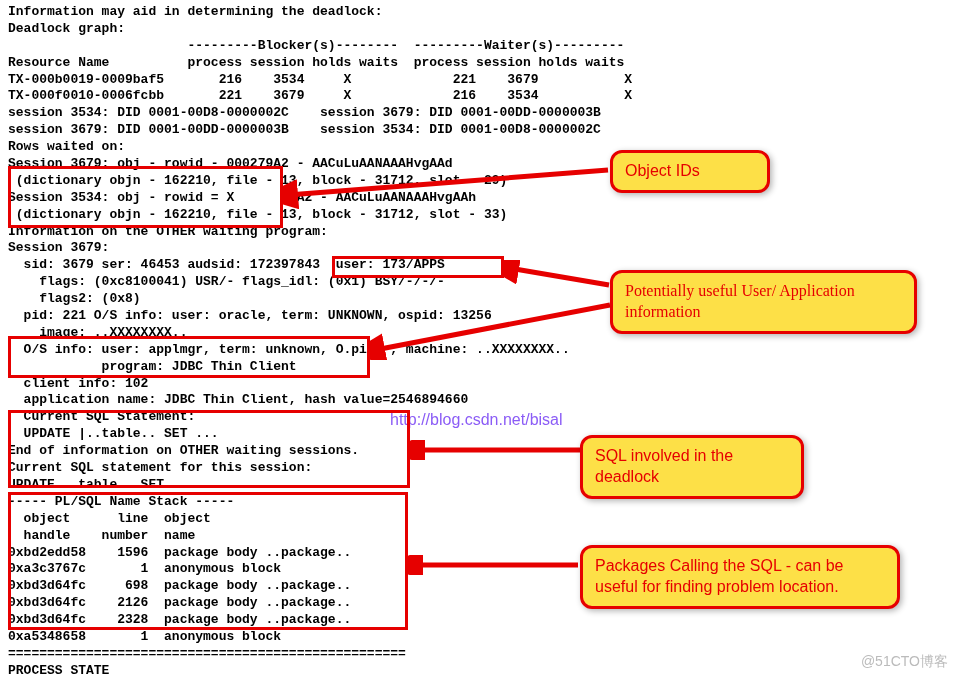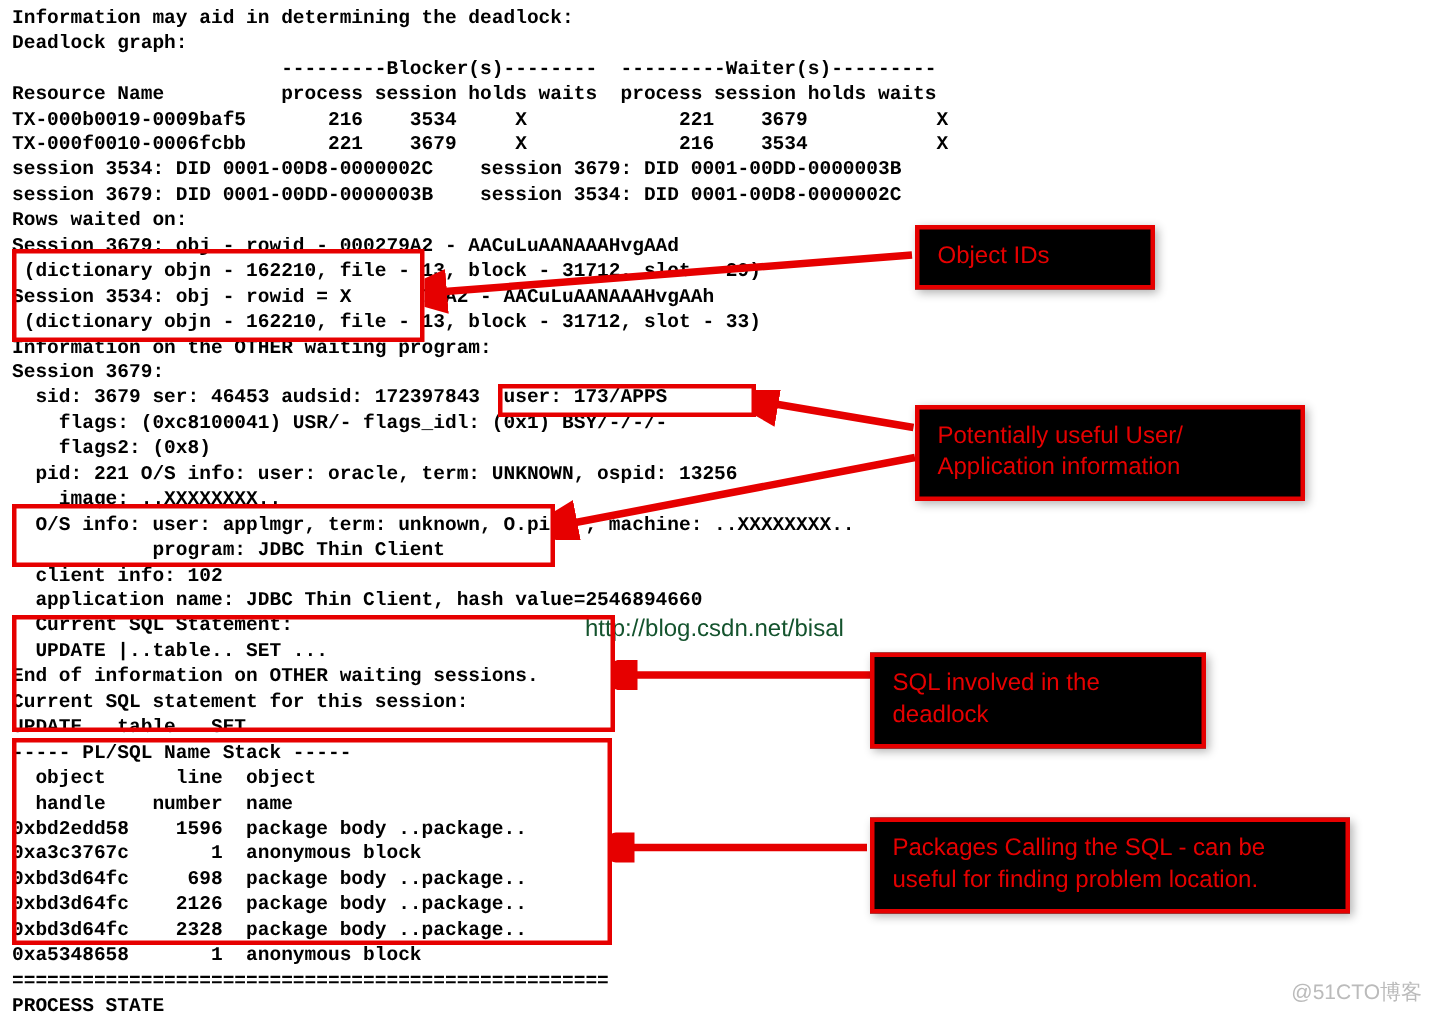--- a/index.html
+++ b/index.html
@@ -10,27 +10,27 @@
     background: #fff;
     color: #000;
     width: 958px;
     height: 680px;
     position: relative;
     overflow: hidden;
     line-height: 1.3;
     padding: 4px 8px;
   }
   .line { white-space: pre; }
-  .wm1 { position:absolute; left:390px; top:410px; font-family:Arial,sans-serif; font-size:16px; color:#14532d; font-weight:normal; pointer-events:none; }
+  .wm1 { position:absolute; left:390px; top:410px; font-family:Arial,sans-serif; font-size:16px; color:#8b5cf6; font-weight:normal; pointer-events:none; }
   .wm2 { position:absolute; right:10px; bottom:10px; font-family:Arial,sans-serif; font-size:14px; color:#bbb; font-weight:normal; pointer-events:none;text-align:center; }
   .callout {
     position: absolute;
     border: 3px solid #e60000;
-    border-radius: 0;
-    background: #000000;
+    border-radius: 12px;
+    background: #fde047;
     padding: 8px 12px;
     font-family: "Segoe UI", Arial, sans-serif;
     font-size: 16px;
     font-weight: normal;
     color: #e60000;
     box-shadow: 2px 2px 6px rgba(0,0,0,0.3);
     z-index: 20;
   }
   .redbox {
     position: absolute;
@@ -93,21 +93,21 @@
 <div class="wm1">http://blog.csdn.net/bisal</div>
 <div class="wm2">@51CTO博客</div>
 
 <div class="redbox" style="left:8px; top:166px; width:275px; height:62px;"></div>
 <div class="redbox" style="left:332px; top:256px; width:172px; height:22px;"></div>
 <div class="redbox" style="left:8px; top:336px; width:362px; height:42px;"></div>
 <div class="redbox" style="left:8px; top:410px; width:402px; height:78px;"></div>
 <div class="redbox" style="left:8px; top:492px; width:400px; height:138px;"></div>
 
 <div class="callout" style="left:610px; top:150px; width:160px;">Object IDs</div>
-<div class="callout" style="left:610px; top:270px; width:260px;">Potentially useful User/ Application information</div>
+<div class="callout" style="left:610px; top:270px; width:307px;font-family:Liberation Serif, serif;">Potentially useful User/ Application information</div>
 <div class="callout" style="left:580px; top:435px; width:224px;">SQL involved in the deadlock</div>
 <div class="callout" style="left:580px; top:545px; width:320px;">Packages Calling the SQL - can be useful for finding problem location.</div>
 
 <svg class="arrow" style="left:283px; top:160px; width:330px; height:50px;">
   <defs>
       <marker id="ah1" markerWidth="10" markerHeight="10" refX="2" refY="3" orient="auto">
         <path d="M0,0 L0,6 L8,3 z" fill="#e60000"></path>
       </marker>
     </defs>
   <line x1="325" y1="10" x2="5" y2="35" stroke="#e60000" stroke-width="5" marker-end="url(#ah1)"></line>

